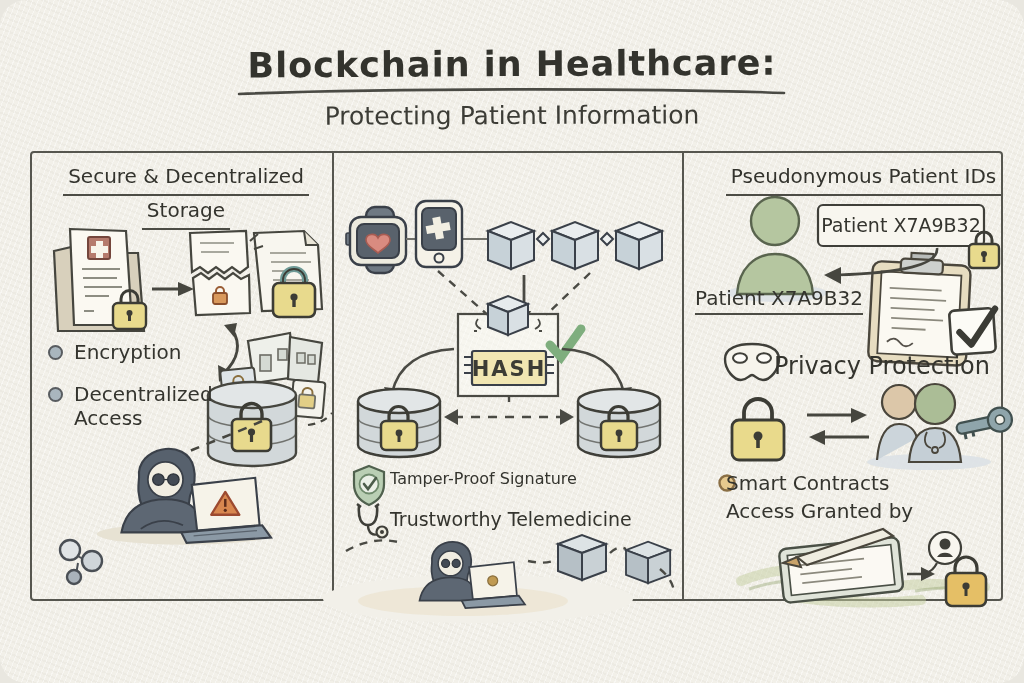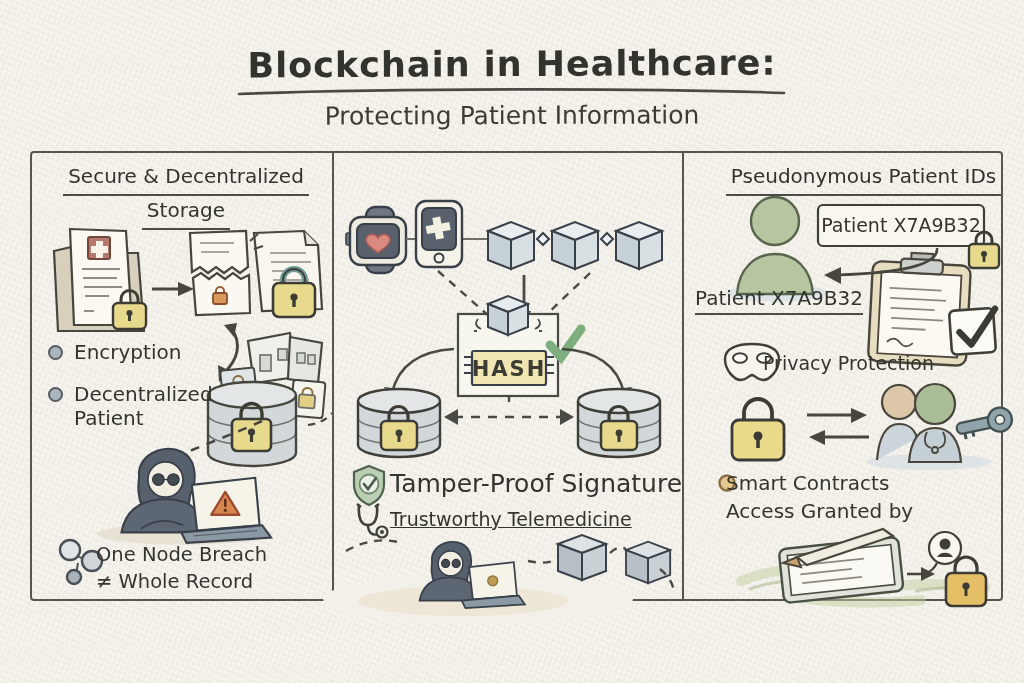--- a/index.html
+++ b/index.html
@@ -2,21 +2,21 @@
 <html><head>
 <meta charset="utf-8">
 <style>
   html,body{margin:0;padding:0;background:#e9e7e0;}
   .canvas{
     position:relative;width:1024px;height:683px;overflow:hidden;
     background-color:#f2f0e9;
     background-image:
       repeating-linear-gradient(112deg, rgba(255,255,255,.45) 0 1px, rgba(255,255,255,0) 1px 5px),
       repeating-linear-gradient(22deg, rgba(170,165,150,.07) 0 2px, rgba(0,0,0,0) 2px 6px);
-    font-family:"DejaVu Sans", sans-serif;color:#3b3b35;
+    font-family:"DejaVu Sans", sans-serif;color:#3b3b35;border-radius:26px;
   }
   .abs{position:absolute;}
   h1,h2,h3{margin:0;font-weight:normal;}
   .main-title{top:44px;left:0;width:100%;text-align:center;font-size:35px;font-weight:bold;
     letter-spacing:1px;color:#33332d;transform:rotate(-.3deg);}
   .subtitle{top:101px;left:0;width:100%;text-align:center;font-size:25px;color:#3c3c36;transform:rotate(-.2deg);}
   .board{left:30px;top:151px;width:969px;height:446px;border:2px solid #56564f;border-radius:4px;}
   .vdiv{top:-2px;bottom:-2px;width:2px;background:#56564f;}
   .panel{top:0;height:446px;padding-left:8px;}
   #p1{left:0;width:300px;}
@@ -150,25 +150,21 @@
           <circle cx="36" cy="24" r="10" fill="#cfd5d9" stroke="#4a4f55" stroke-width="2.4"></circle>
           <circle cx="18" cy="40" r="7" fill="#a9b2ba" stroke="#4a4f55" stroke-width="2.4"></circle>
         </g>
       </svg>
       <div class="abs bl" style="left:16px;top:187px;">
         <span class="dot"></span>
         <span>Encryption</span>
       </div>
       <div class="abs bl" style="left:16px;top:229px;width:178px;">
         <span class="dot"></span>
-        <span>Decentralized Patient</span>
-      </div>
-      <div class="abs smalltext" style="left:64px;top:388px;">
-        <div>One Node Breach</div>
-        <div>≠ Whole Record</div>
+        <span>Decentralized Access</span>
       </div>
     </section>
 
     <section class="abs panel" id="p2">
       <svg class="abs art" viewBox="0 0 348 446">
         <g transform="translate(12,54)">
           <rect x="16" y="0" width="28" height="66" rx="9" fill="#6f7983" stroke="#3a4049" stroke-width="2.4"></rect>
           <rect x="-4" y="26" width="6" height="12" rx="2" fill="#6f7983" stroke="#3a4049" stroke-width="1.6"></rect>
           <rect x="0" y="10" width="56" height="48" rx="11" fill="#edebdf" stroke="#3a4049" stroke-width="2.4"></rect>
           <rect x="7" y="17" width="42" height="34" rx="7" fill="#59626c" stroke="#3a4049" stroke-width="2"></rect>
@@ -292,22 +288,22 @@
           <path d="M48,12 L24,21 L24,48 L48,39 Z" fill="#c9d1d5" stroke="#3a4049" stroke-width="2"></path>
         </g>
         <path d="M272,400 q8,-8 16,-4" fill="none" stroke="#4a4a44" stroke-width="2.4" stroke-dasharray="8 7"></path>
         <g transform="translate(288,386) scale(0.92)">
           <path d="M0,12 L24,3 L48,12 L24,21 Z" fill="#dde3e5" stroke="#3a4049" stroke-width="2"></path>
           <path d="M0,12 L24,21 L24,48 L0,39 Z" fill="#b6c0c6" stroke="#3a4049" stroke-width="2"></path>
           <path d="M48,12 L24,21 L24,48 L48,39 Z" fill="#c9d1d5" stroke="#3a4049" stroke-width="2"></path>
         </g>
         <path d="M322,416 q12,10 14,22" fill="none" stroke="#4a4a44" stroke-width="2.4" stroke-dasharray="8 7"></path>
       </svg>
-      <div class="abs" style="left:56px;top:316px;font-size:25px;color:#34342e;">Tamper-Proof Signature</div>
-      <div class="abs" style="left:56px;top:355px;font-size:19px;color:#34342e;text-decoration:underline;">Trustworthy Telemedicine</div>
+      <div class="abs" style="left:56px;top:316px;font-size:16px;color:#34342e;">Tamper-Proof Signature</div>
+      <div class="abs" style="left:56px;top:355px;font-size:19px;color:#34342e;">Trustworthy Telemedicine</div>
     </section>
 
     <section class="abs panel" id="p3">
       <h3 class="abs ptitle">
         <span class="u">Pseudonymous Patient IDs</span>
       </h3>
       <svg class="abs art" viewBox="0 0 317 446">
         <g transform="translate(28,41)">
           <ellipse cx="44" cy="99" rx="50" ry="9" fill="#dce1e6" opacity=".9"></ellipse>
           <circle cx="42" cy="27" r="24" fill="#b5c6a0" stroke="#59644e" stroke-width="2.4"></circle>
@@ -396,20 +392,20 @@
             <path d="M10,20 v-5 a11,11 0 0 1 22,0 v5" fill="none" stroke="#3c3c35" stroke-width="3.2"></path>
             <rect x="1" y="20" width="40" height="33" rx="6" fill="#e5bf66" stroke="#3c3c35" stroke-width="2.6"></rect>
             <circle cx="21" cy="33" r="3.6" fill="#3c3c35"></circle>
               <path d="M21,35 v8" stroke="#3c3c35" stroke-width="3"></path>
           </g>
         </g>
       </svg>
       <div class="abs" style="left:10px;top:133px;width:170px;text-align:center;font-size:20px;color:#34342e;">
         <span class="cap-underline">Patient X7A9B32</span>
       </div>
-      <div class="abs" style="left:79px;top:199px;font-size:19px;color:#34342e;">Privacy Protection</div>
+      <div class="abs" style="left:90px;top:199px;font-size:24px;color:#34342e;">Privacy Protection</div>
       <div class="abs" style="left:42px;top:316px;font-size:20px;color:#34342e;line-height:28px;">
         <div>Smart Contracts</div>
         <div>Access Granted by</div>
       </div>
     </section>
   </div>
 </div>
 
 </body></html>

